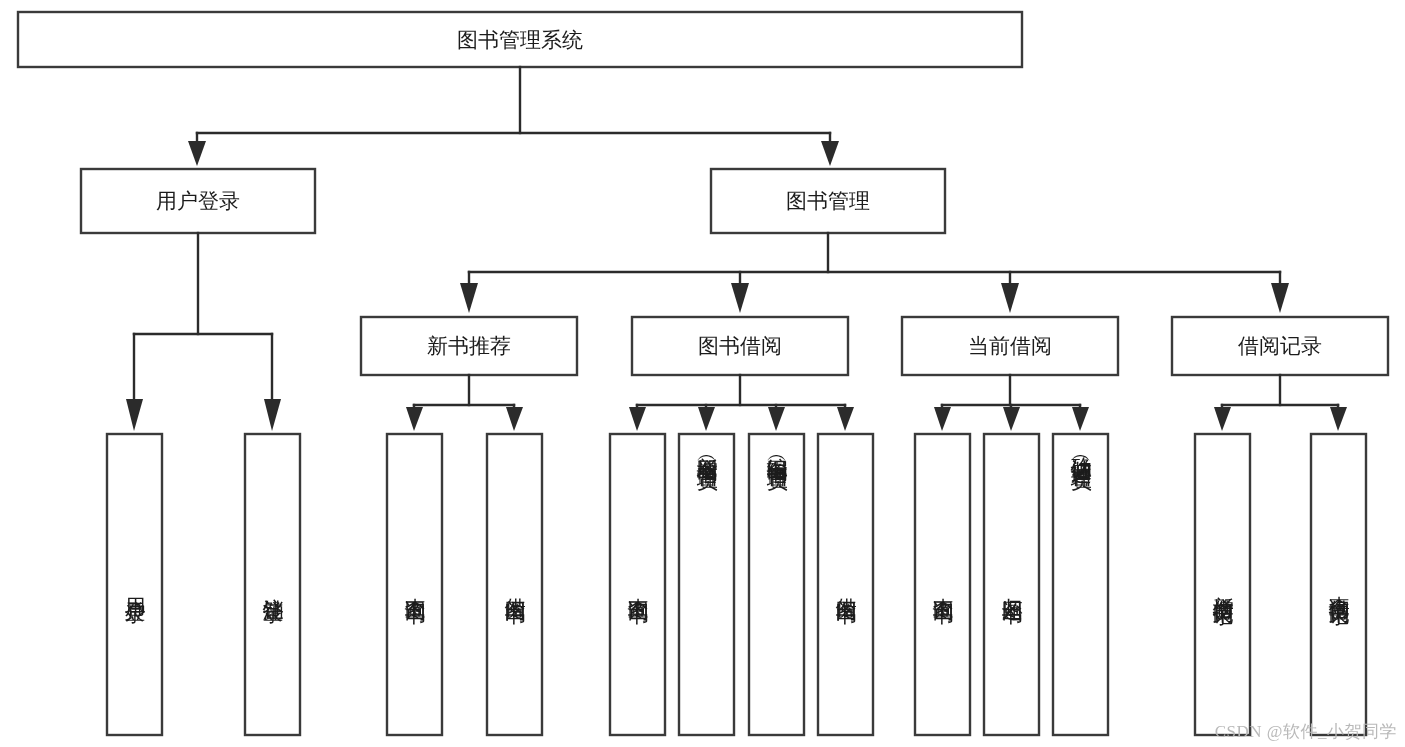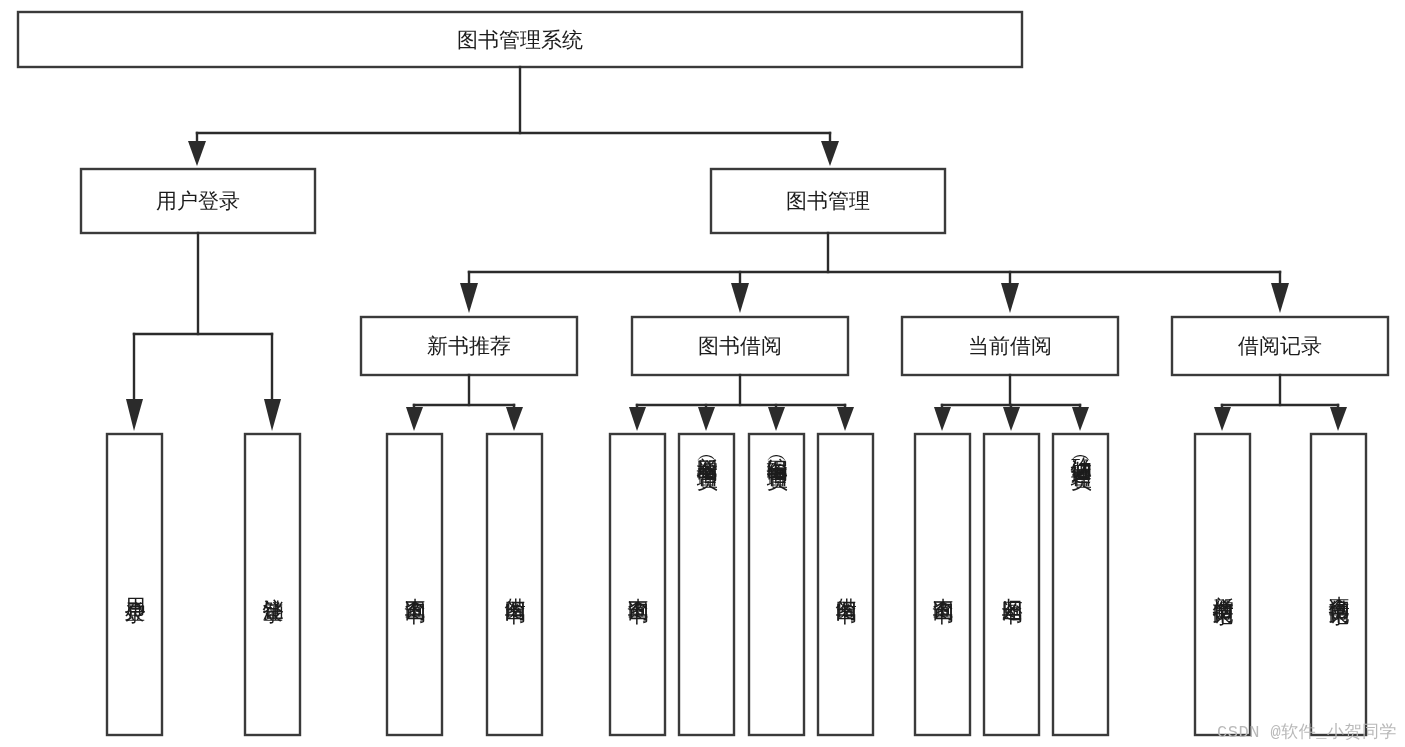--- a/index.html
+++ b/index.html
@@ -61,21 +61,21 @@
     font-size: 21px;
     line-height: 1.12;
     letter-spacing: 2px;
     color: #1c1c1c;
     white-space: nowrap;
   }
   .watermark {
     position: absolute;
     right: 8px;
     bottom: 4px;
-    font-family: Liberation Mono, monospace;
+    font-family: Liberation Serif, serif;
     font-size: 17px;
     color: #b9b9b9;
     letter-spacing: 0.5px;
     white-space: nowrap;
   }
 </style>
 </head>
 <body>
 
 <div id="diagram-root">

